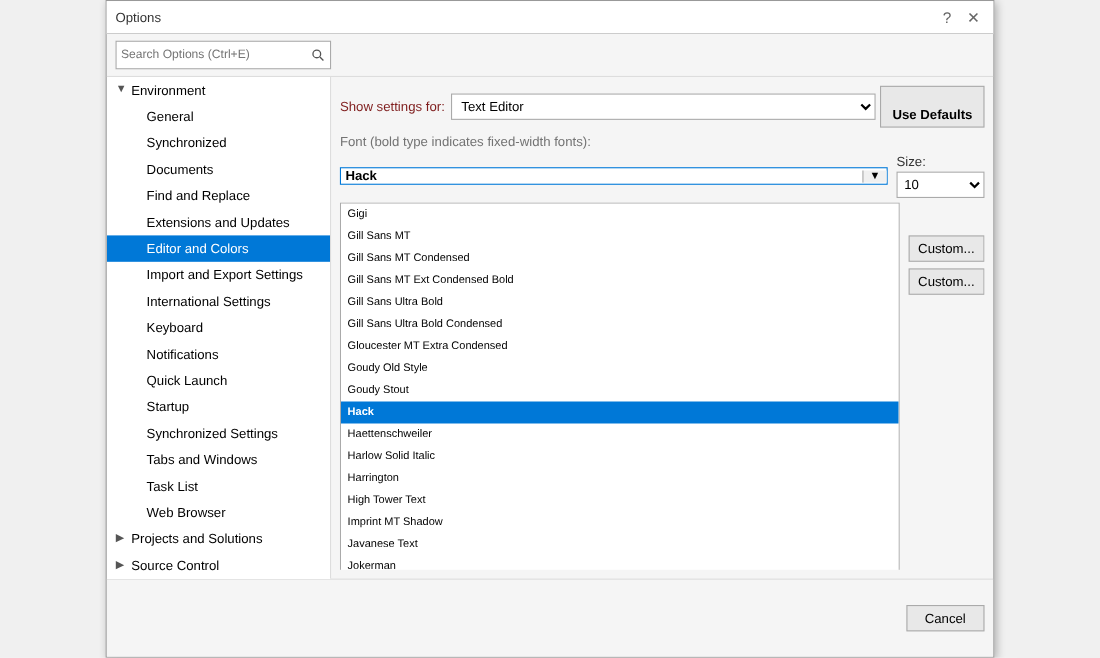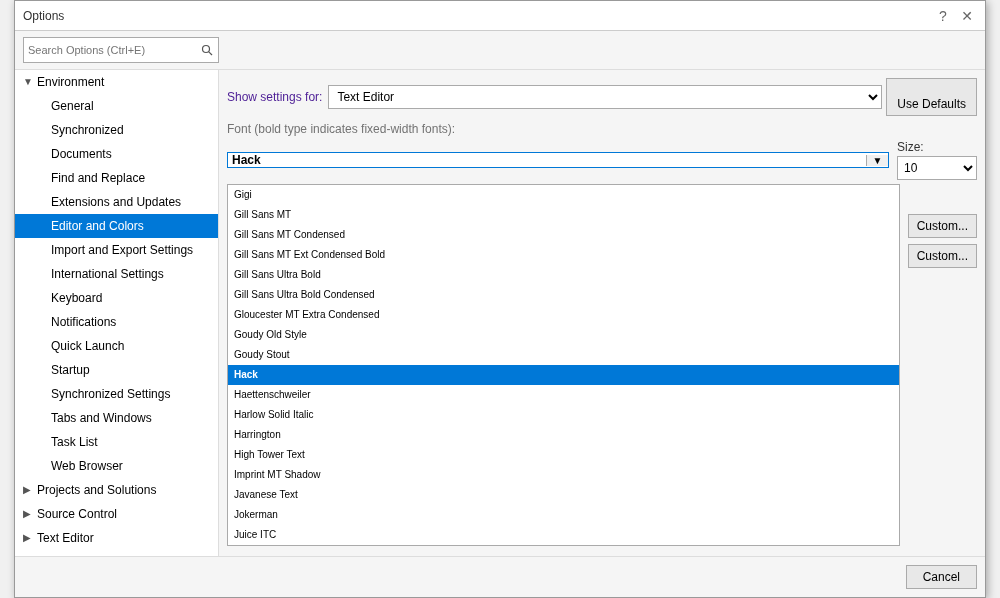--- a/index.html
+++ b/index.html
@@ -8,21 +8,21 @@
       font-size: 12px;
       background: #f0f0f0;
       display: flex;
       justify-content: center;
       align-items: center;
       width: 1000px;
       height: 598px;
       overflow: hidden;
     }
     .window {
-      width: 972px;
+      width: 808px;
       height: 598px;
       background: #f5f5f5;
       border: 1px solid #999;
       display: flex;
       flex-direction: column;
       box-shadow: 2px 2px 8px rgba(0,0,0,0.3);
     }
     .title-bar {
       background: #fff;
       border-bottom: 1px solid #ccc;
@@ -140,21 +140,21 @@
       overflow: hidden;
       background: #f5f5f5;
     }
     .show-settings-row {
       display: flex;
       align-items: center;
       margin-bottom: 6px;
     }
     .show-settings-label {
       font-size: 12px;
-      color: #4c1d95;
+      color: #7f1d1d;
       margin-right: 6px;
       white-space: nowrap;
     }
     .show-settings-select {
       flex: 1;
       height: 24px;
       border: 1px solid #aaa;
       background: #fff;
       font-size: 12px;
       padding: 0 4px;
@@ -162,20 +162,21 @@
       margin-right: 4px;
     }
     .use-defaults-btn {
       background: #e8e8e8;
       border: 1px solid #aaa;
       padding: 18px 10px;
       font-size: 12px;
       cursor: pointer;
       height: 24px;
       white-space: nowrap;
+      font-weight: bold;
     }
     .font-label {
       font-size: 12px;
       color: #737373;
       margin-bottom: 4px;
     }
     .font-select-row {
       display: flex;
       align-items: center;
       margin-bottom: 4px;
@@ -266,21 +267,21 @@
       border: 1px solid #aaa;
       padding: 3px 8px;
       font-size: 12px;
       cursor: pointer;
       height: 24px;
     }
     .bottom-panel {
       display: flex;
       align-items: flex-end;
       justify-content: flex-end;
-      padding: 8px 8px;
+      padding: 23px 8px;
       border-top: 1px solid #ddd;
       background: #f5f5f5;
       gap: 6px;
     }
     .cancel-btn {
       background: #e8e8e8;
       border: 1px solid #aaa;
       padding: 4px 16px;
       font-size: 12px;
       cursor: pointer;

